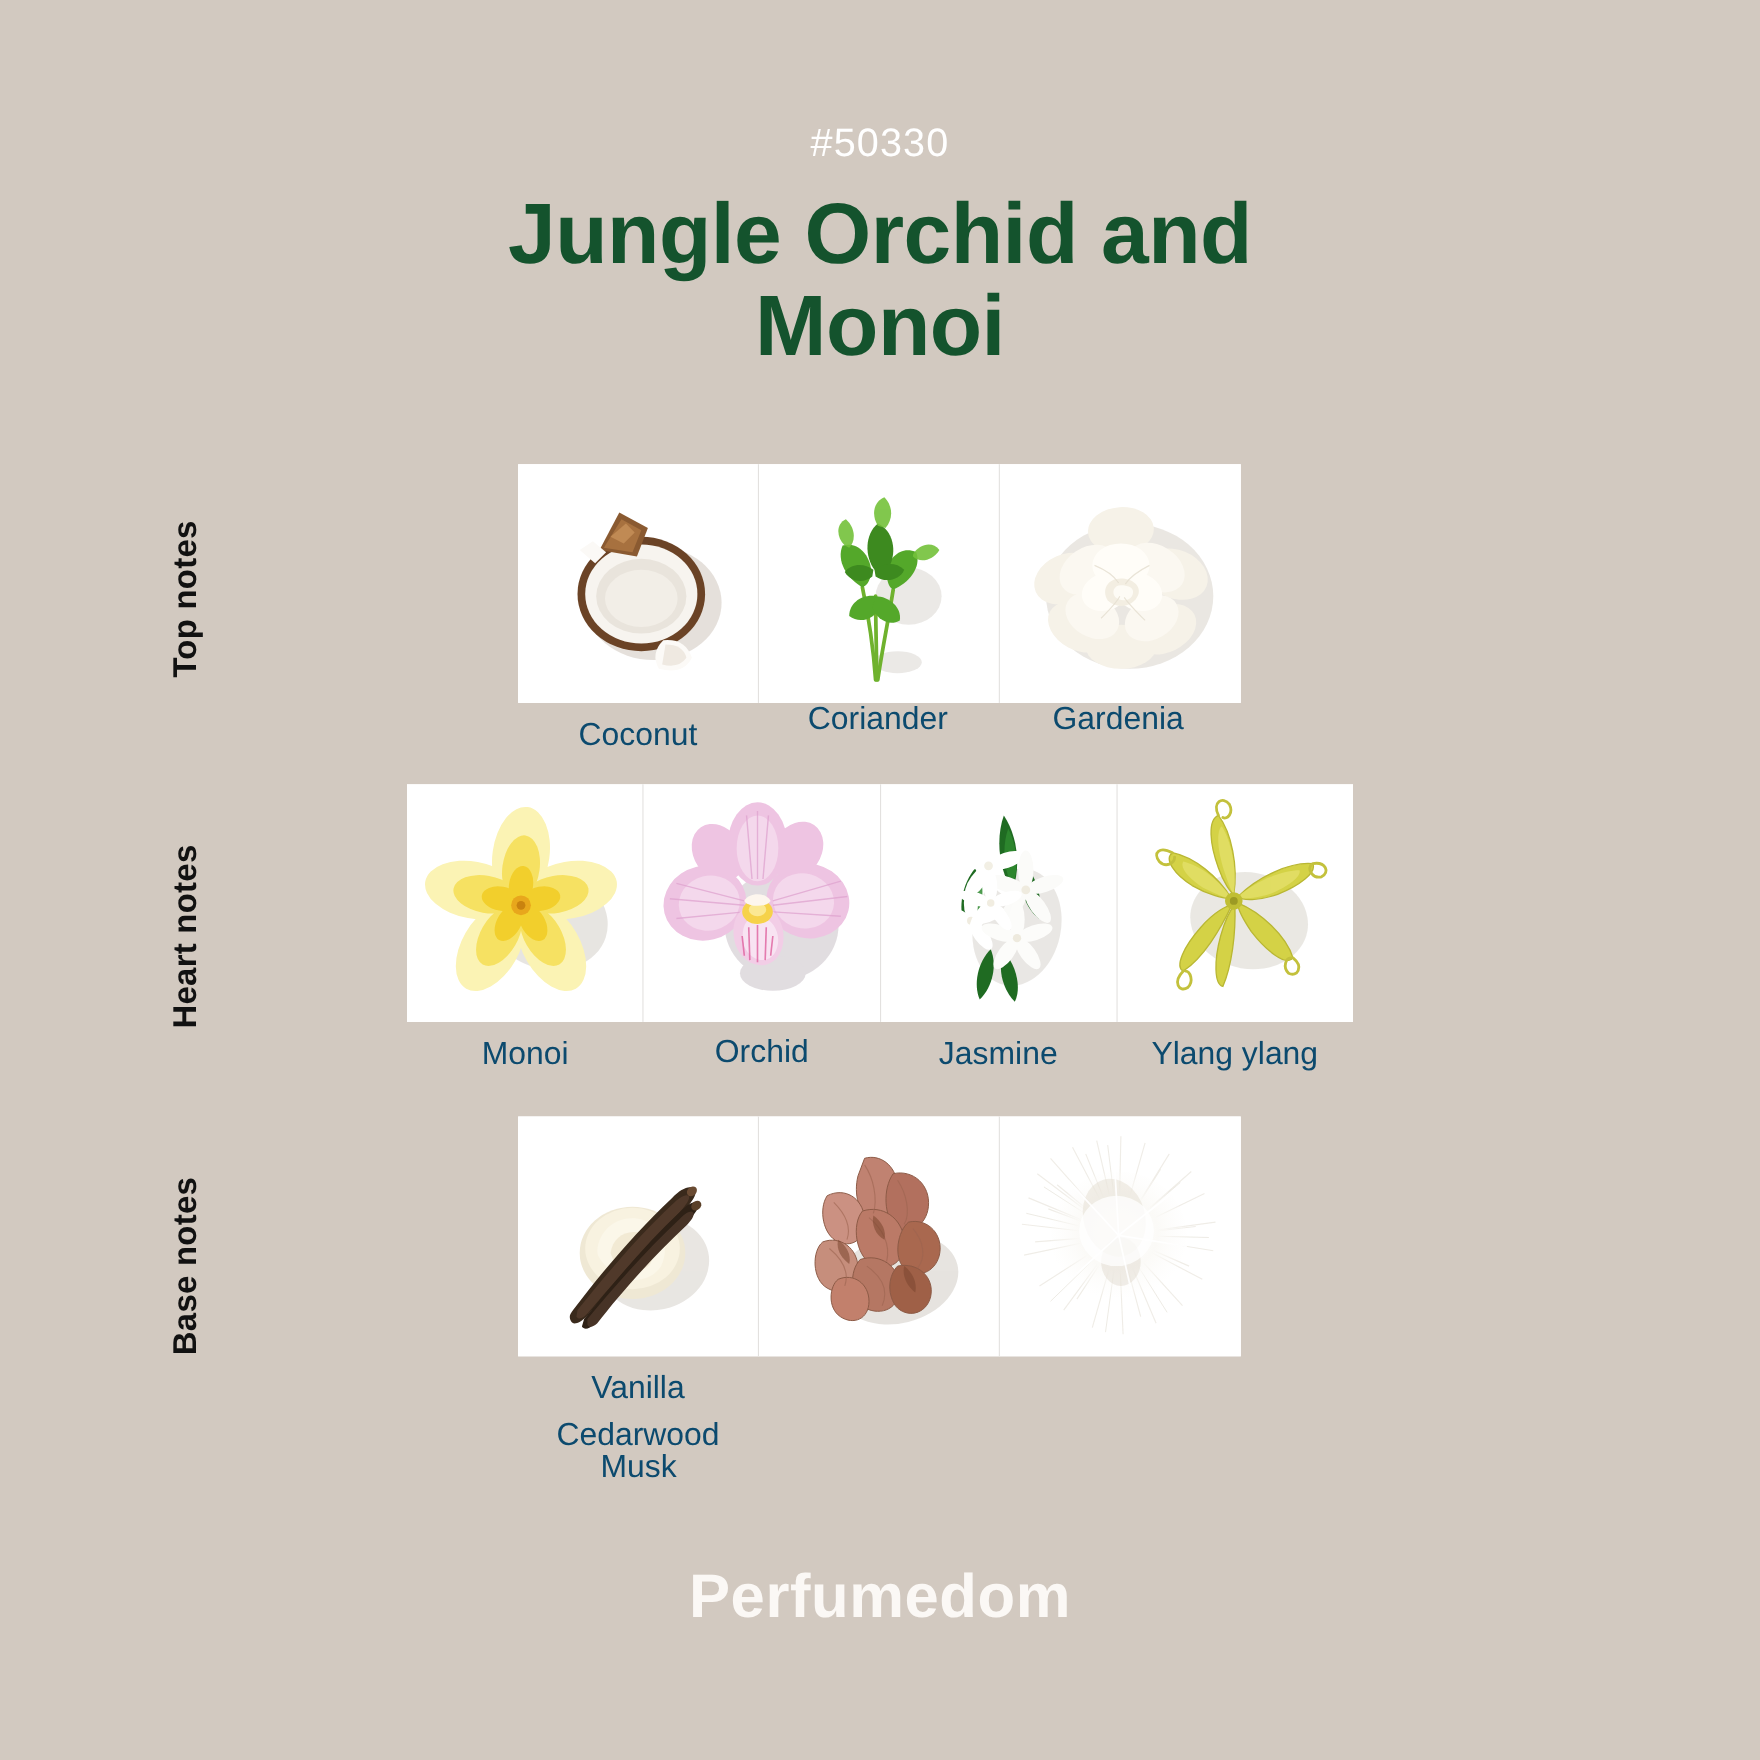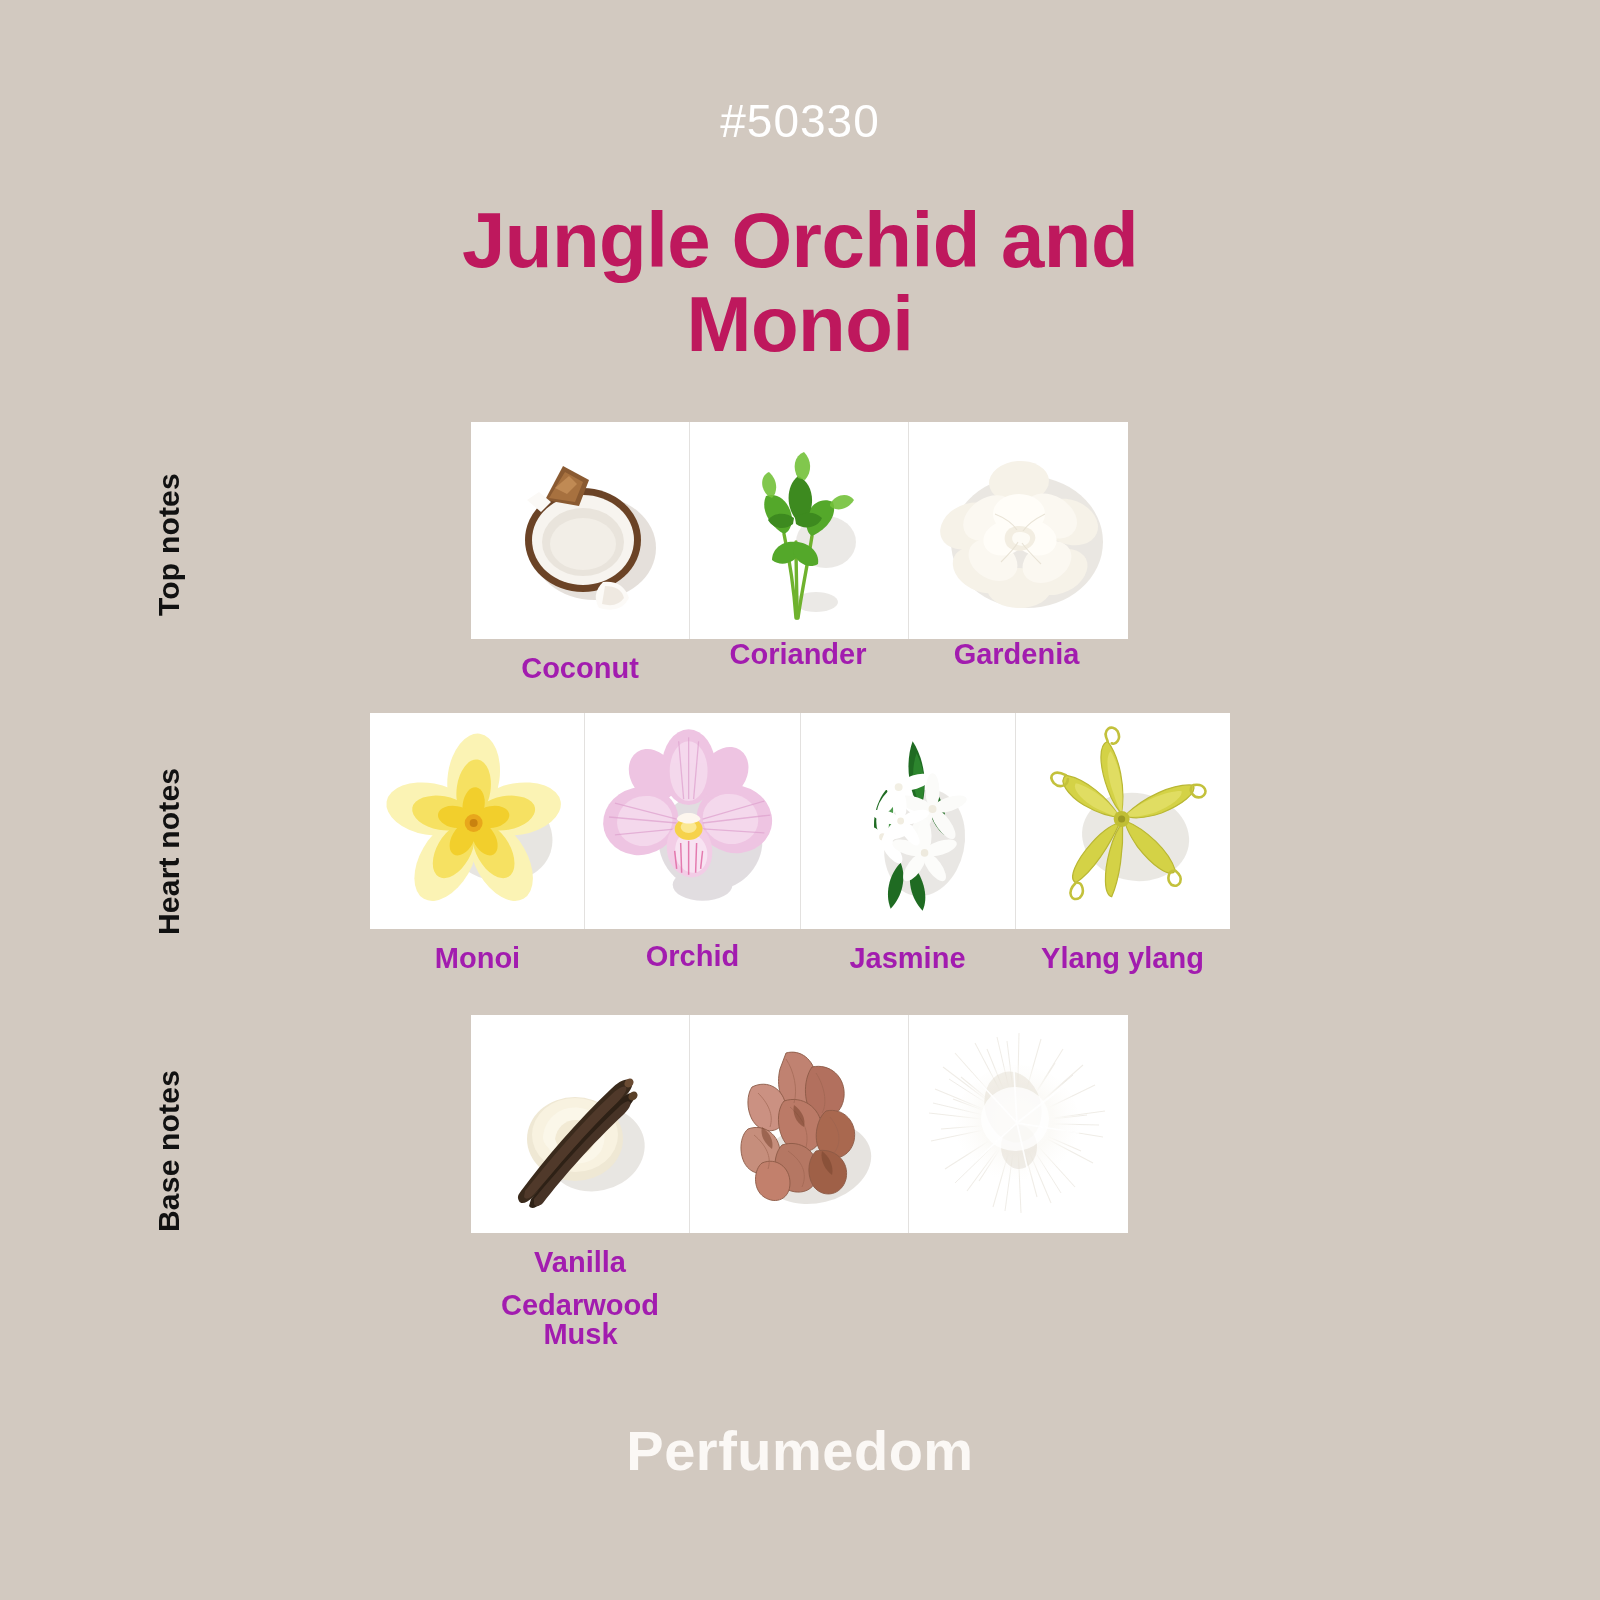--- a/index.html
+++ b/index.html
@@ -24,33 +24,33 @@
 
   
   .header {
     position: absolute;
     top: 96px;
     left: 0;
     width: 1600px;
     text-align: center;
   }
   .fragrance-id {
-    font-size: 46px;
+    font-size: 36px;
     font-weight: 300;
     color: #ffffff;
     letter-spacing: 1px;
     line-height: 1;
-    margin: 2px;
+    margin: 16px;
   }
   .fragrance-title {
-    margin: 54px auto 0;
+    margin: 22px auto 0;
     width: 900px;
     font-size: 78px;
     font-weight: 700;
-    color: #be185d;
+    color: #14532d;
     line-height: 1.08;
     letter-spacing: -0.5px;
   }
 
   
   .section {
     position: absolute;
   }
   .side-label {
     position: absolute;
@@ -77,22 +77,22 @@
     position: absolute;
     inset: 0;
   }
   .labels-row {
     position: absolute;
     display: flex;
   }
   .note-label {
     text-align: center;
     font-size: 29px;
-    color: #a21caf;
-    font-weight: 700;
+    color: #0c4a6e;
+    font-weight: 400;
     line-height: 1;
     white-space: nowrap;
   }
 
   
   .footer {
     position: absolute;
     top: 1418px;
     left: 0;
     width: 1600px;

